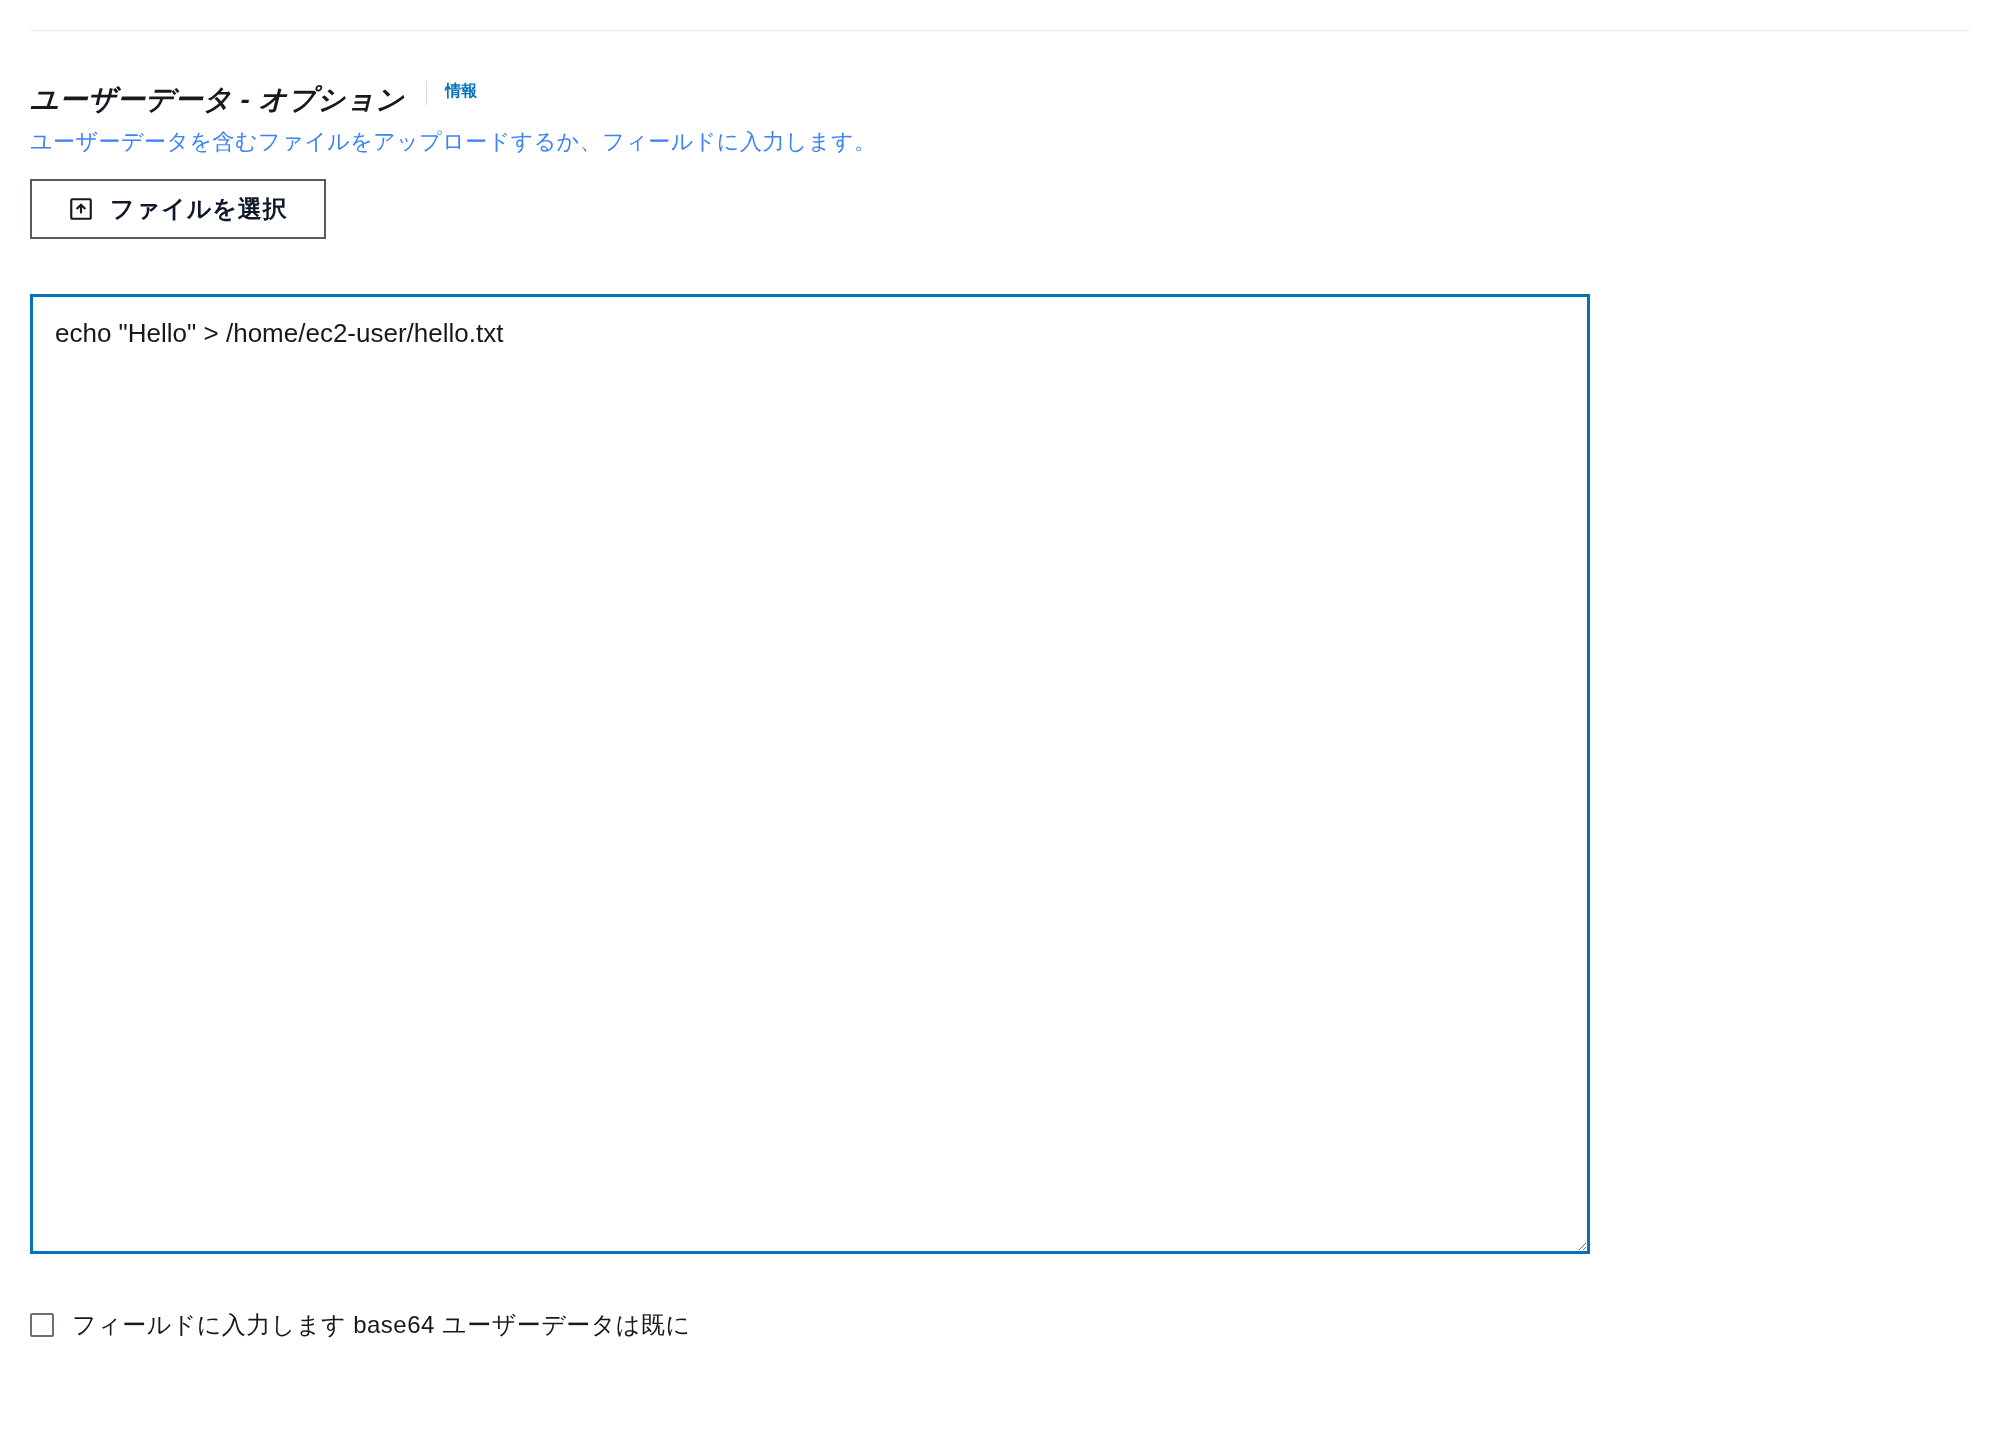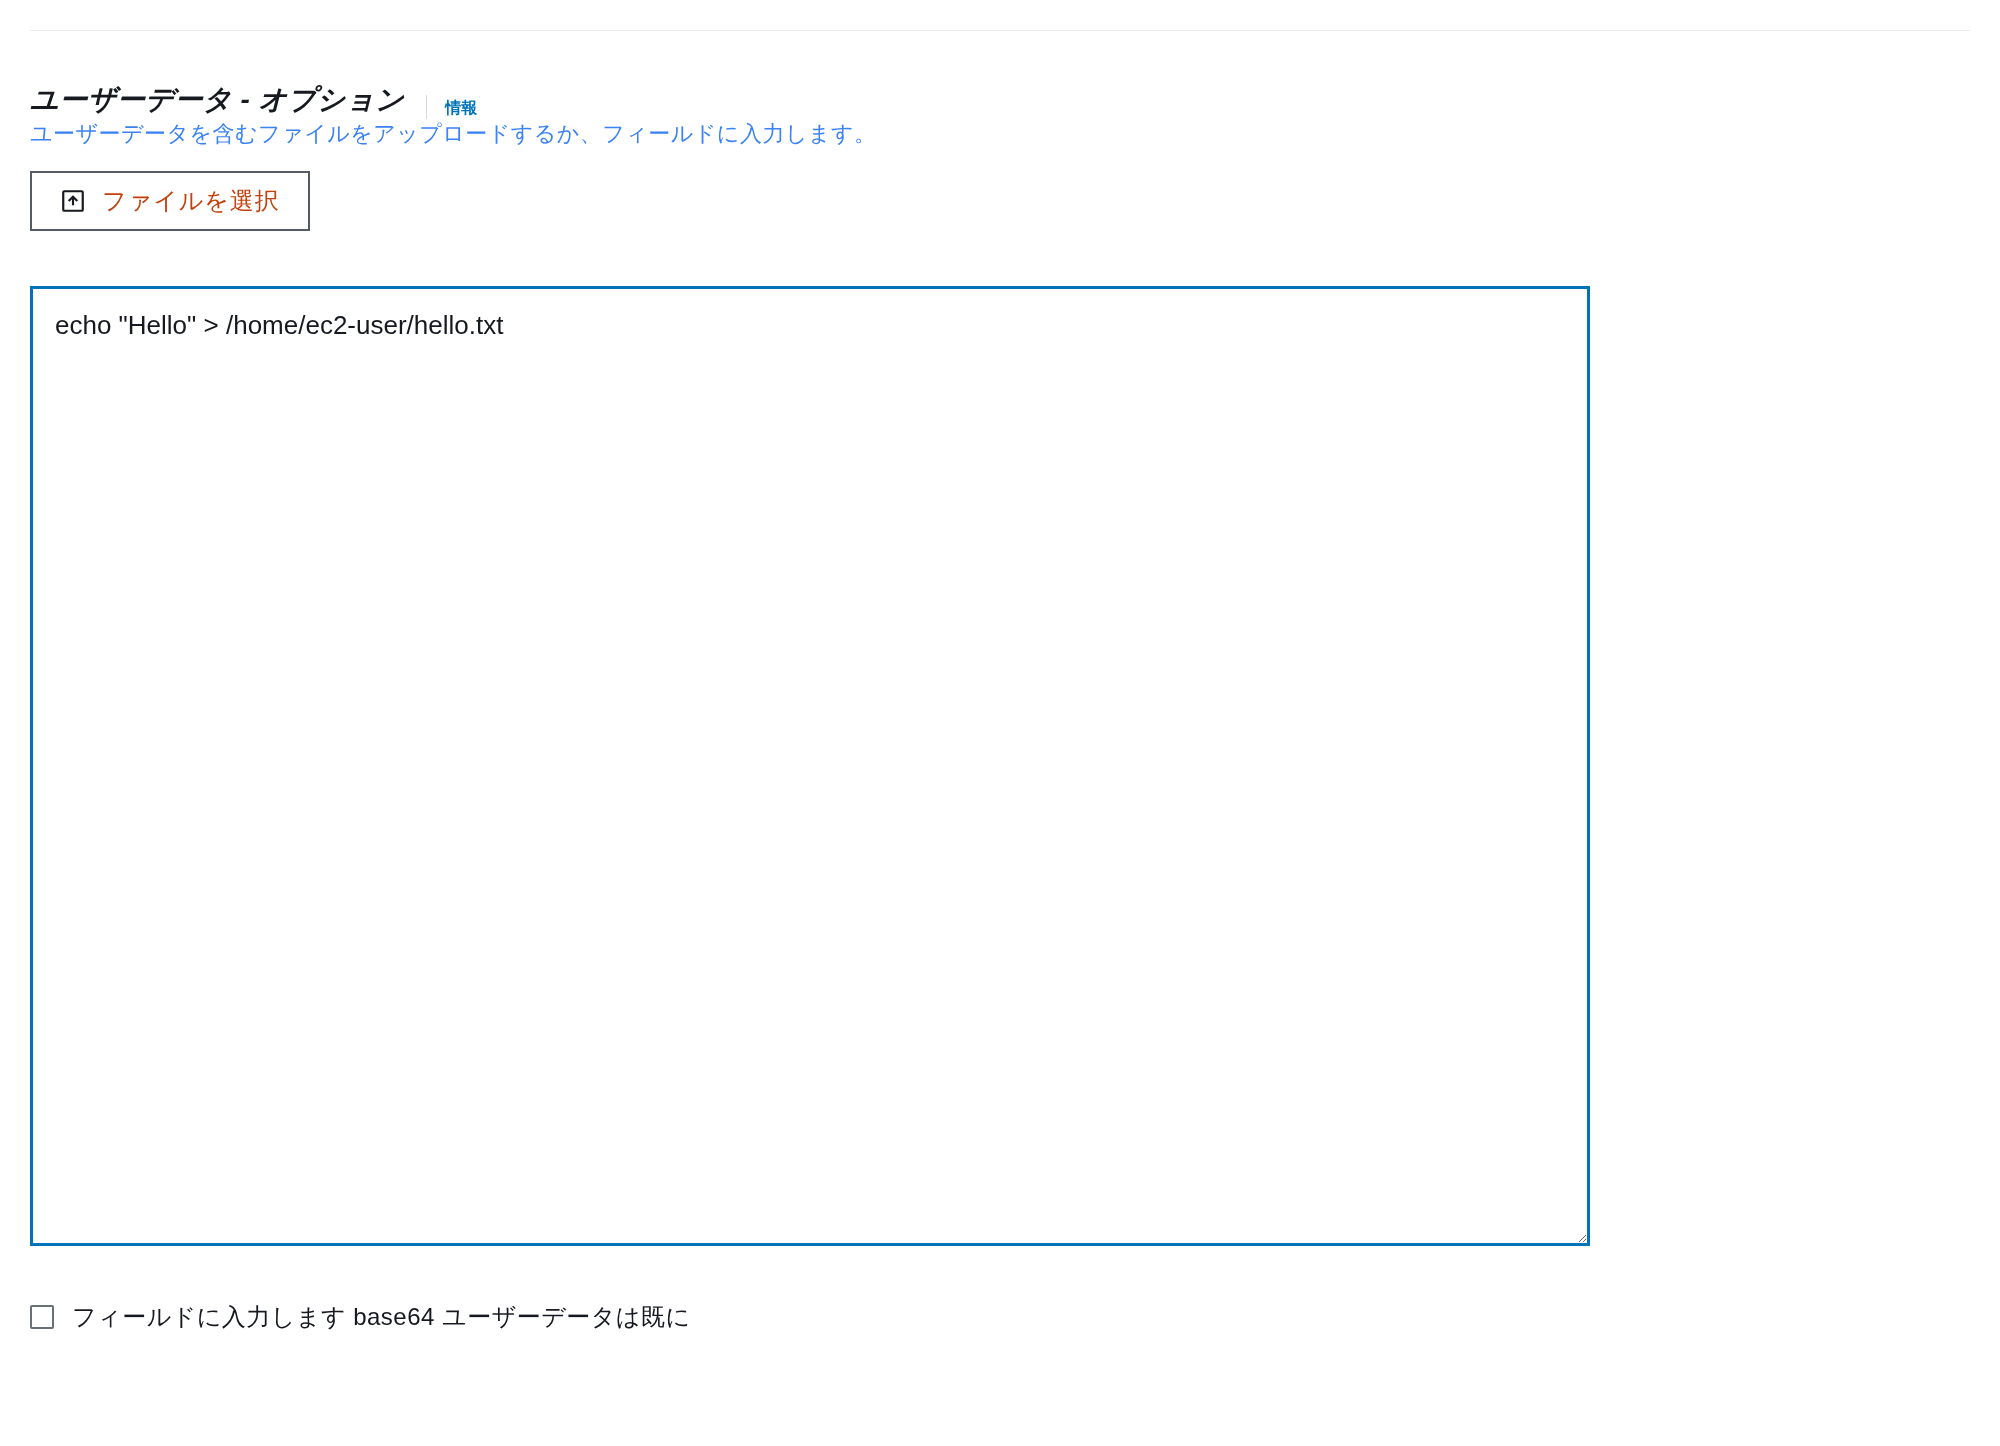--- a/index.html
+++ b/index.html
@@ -16,21 +16,22 @@
     .top-divider {
       border-top: 1px solid #eaeded;
       margin-bottom: 50px;
       width: 100%;
     }
     .container {
       max-width: 1580px;
     }
     .header-row {
       display: flex;
-      align-items: flex-end;
+      align-items: flex-start;
+      margin-bottom: 8px;
     }
     .section-title {
       font-size: 28px;
       font-weight: 700;
       font-style: italic;
       color: #16191f;
       letter-spacing: 0.5px;
     }
     .divider {
       display: inline-block;
@@ -51,24 +52,24 @@
       font-size: 22px;
       color: #3b82f6;
       margin-bottom: 22px;
       letter-spacing: 0.5px;
     }
     .file-select-btn {
       display: inline-flex;
       align-items: center;
       border: 2px solid #545b64;
       background: #ffffff;
-      padding: 12px 28px;
+      padding: 12px 36px;
       font-size: 24px;
-      font-weight: 400;
-      color: #c2410c;
+      font-weight: 700;
+      color: #0f172a;
       cursor: pointer;
       margin-bottom: 55px;
       letter-spacing: 1px;
     }
     .file-select-btn svg {
       width: 26px;
       height: 26px;
       margin-right: 16px;
       stroke: #16191f;
       stroke-width: 2;

